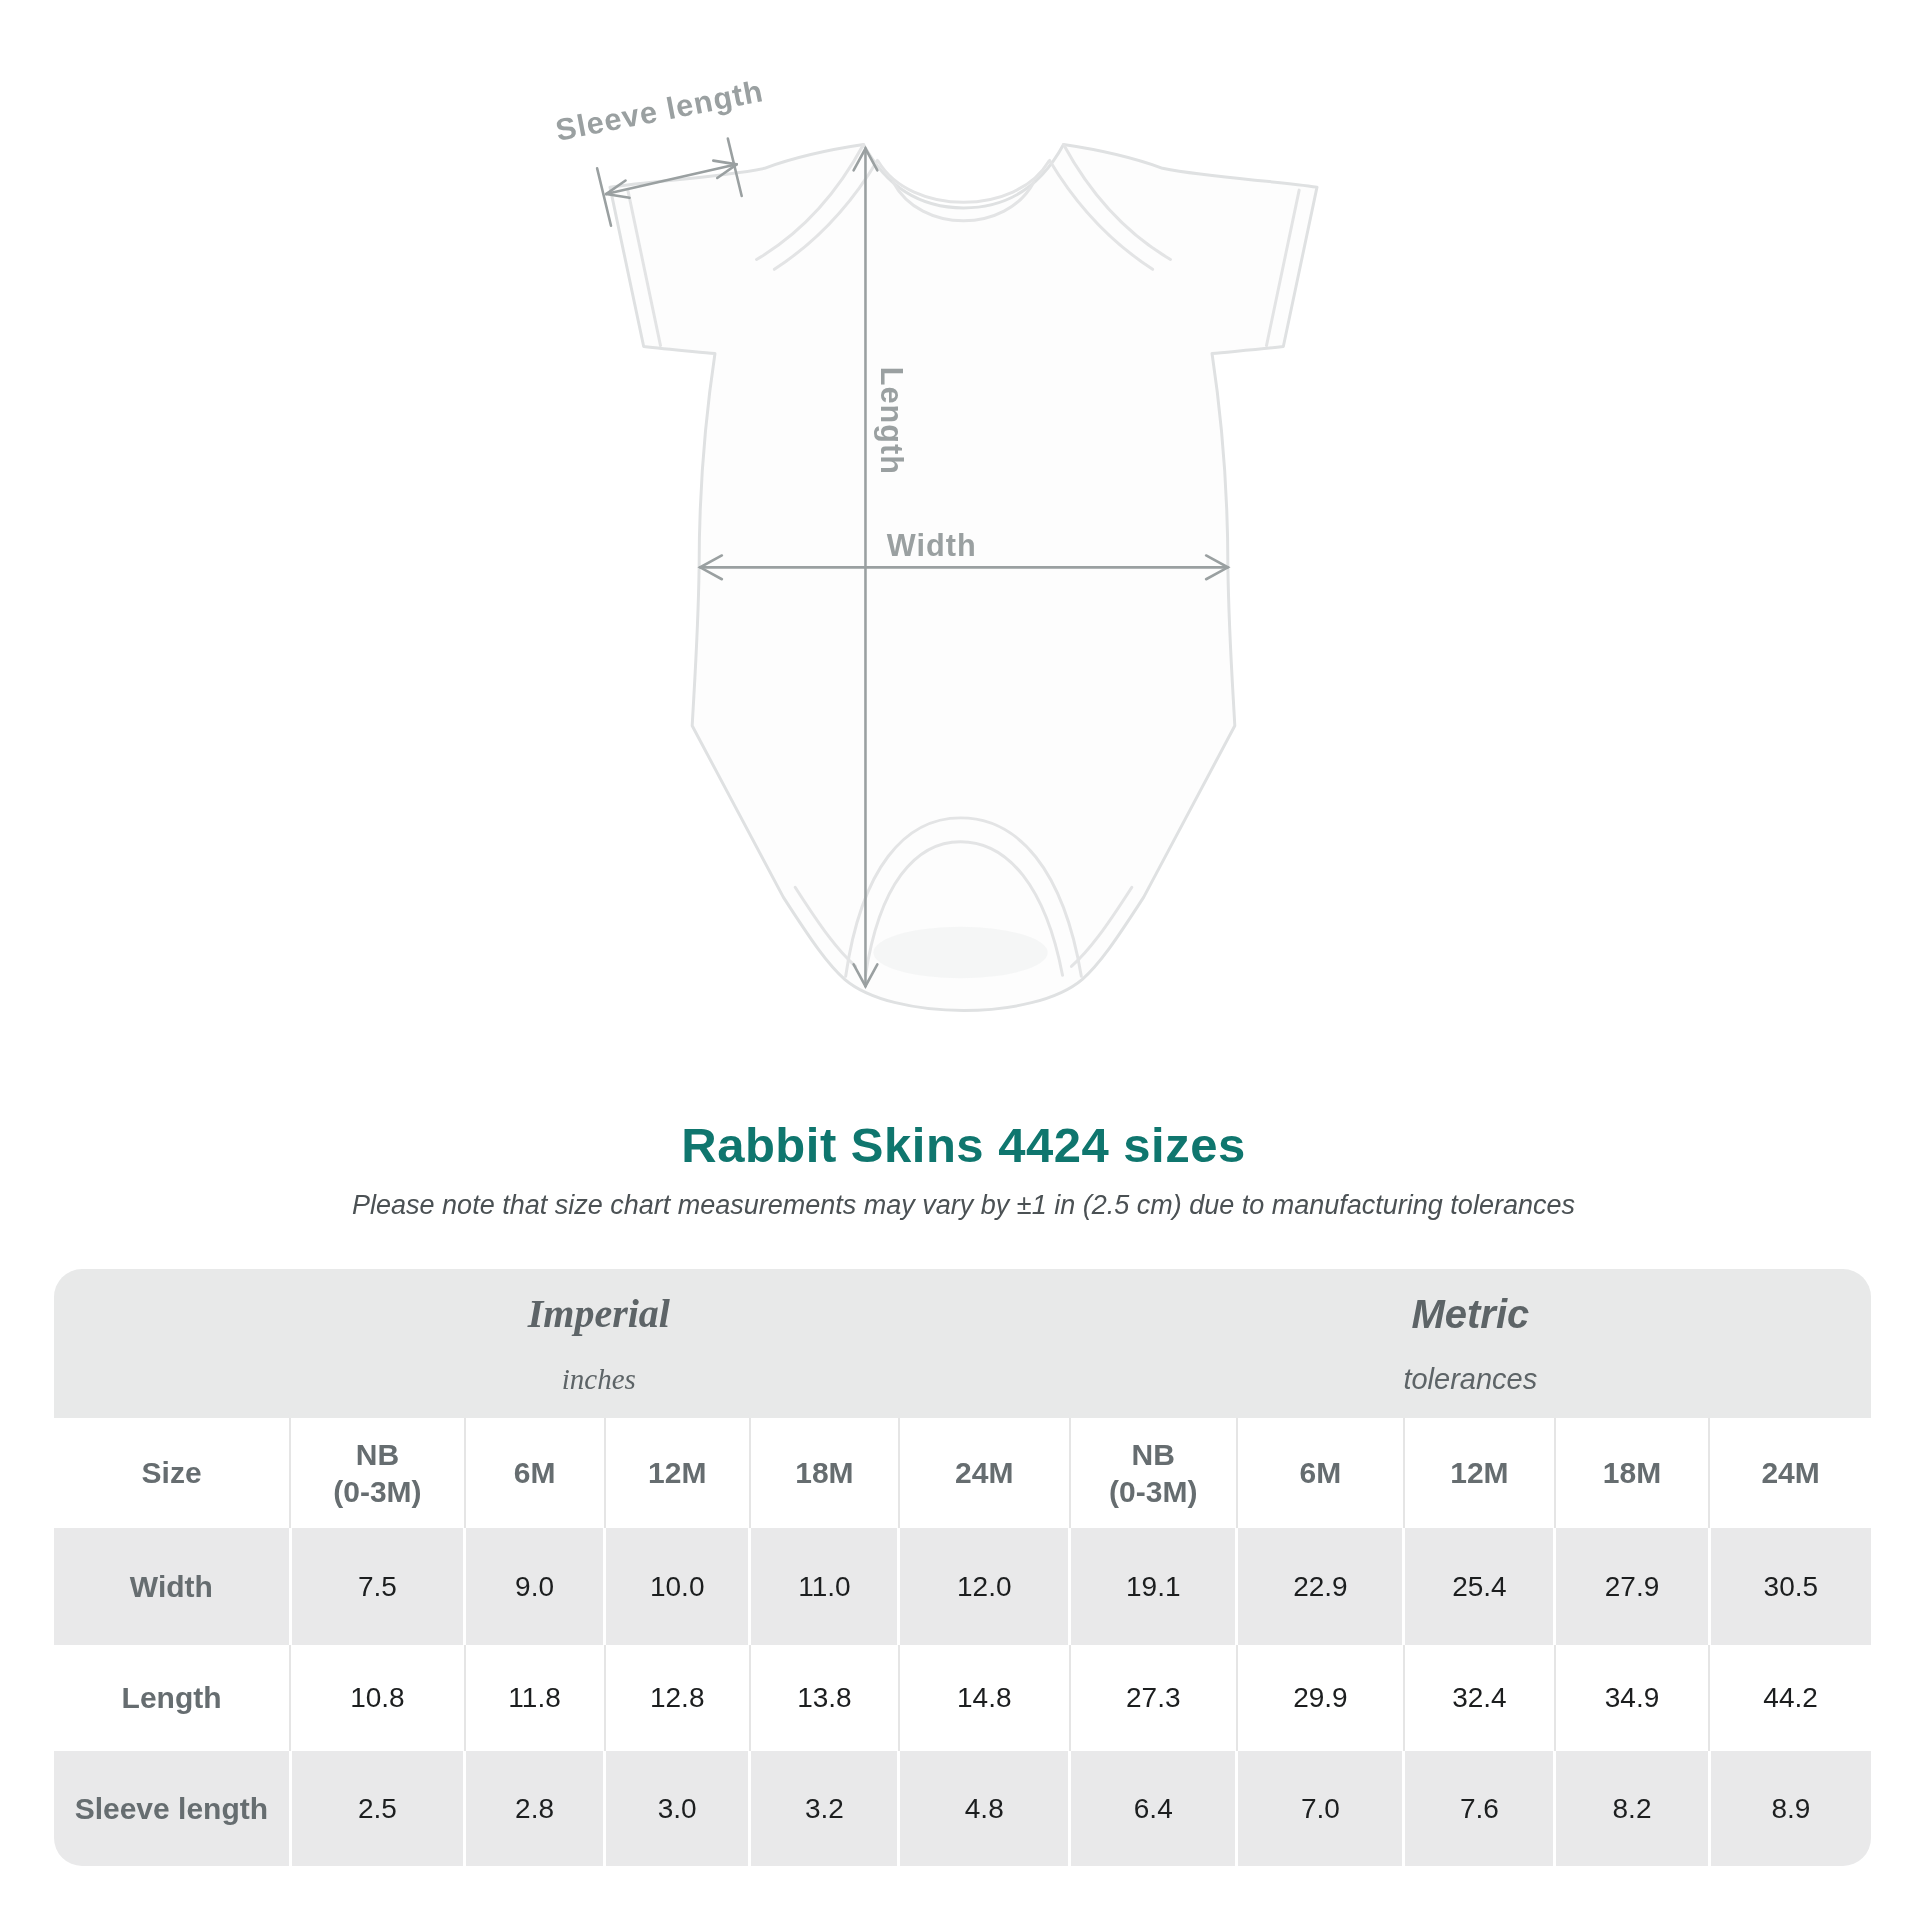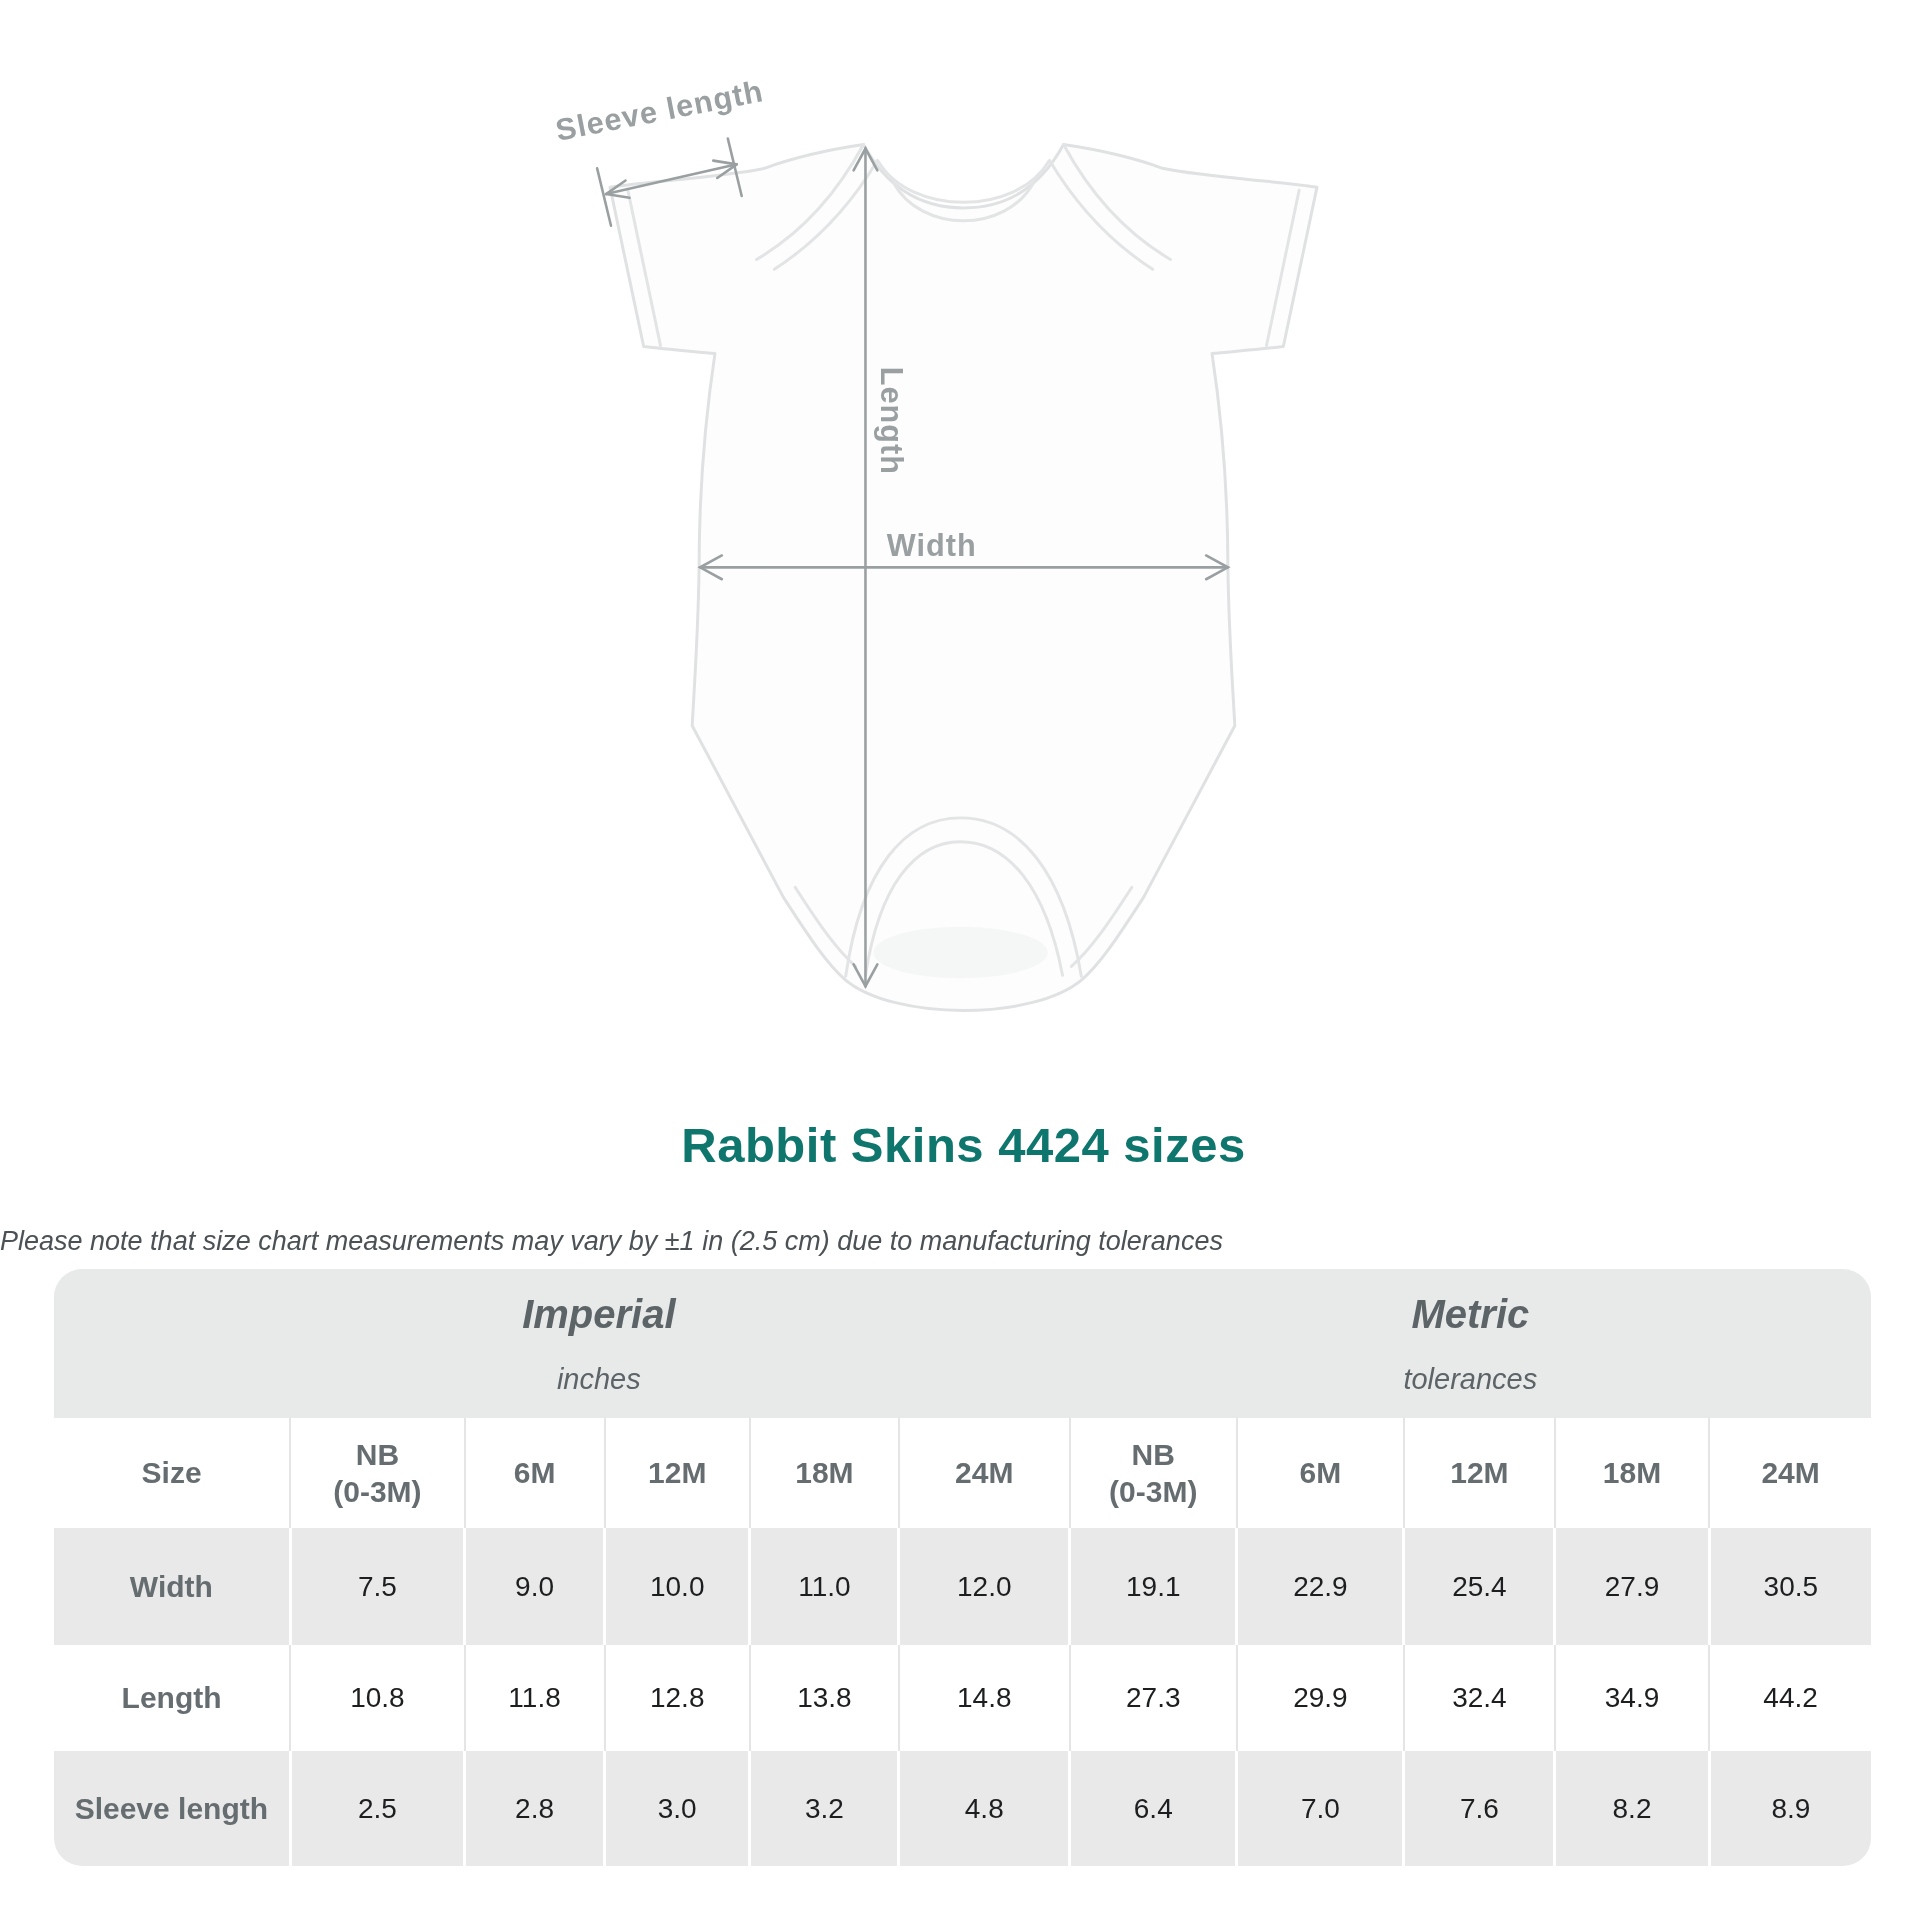--- a/index.html
+++ b/index.html
@@ -13,36 +13,36 @@
   .garment-detail{fill:none;stroke:#e3e4e5;stroke-width:3;stroke-linecap:round;}
   .garment-shade{fill:#eef0f0;opacity:.55;}
   .anno{fill:none;stroke:#9aa0a1;stroke-width:2.6;stroke-linecap:round;}
   .anno-text{fill:#9aa0a1;font-weight:bold;font-size:31px;letter-spacing:1px;}
   
   .page-title{
     position:absolute;left:0;top:1117px;width:1927px;text-align:center;
     font-size:49px;font-weight:bold;color:#0f766e;letter-spacing:0.5px;
   }
   .page-subtitle{
-    position:absolute;left:0;top:1190px;width:1927px;text-align:left;
-    font-size:27px;font-style:italic;color:#4b5154;margin-top:36px;
+    position:absolute;left:0;top:1190px;width:1927px;text-align:center;
+    font-size:27px;font-style:italic;color:#4b5154;
   }
   
   .table-wrap{
     position:absolute;left:54px;top:1269px;width:1817px;height:597px;
     border-radius:28px;overflow:hidden;
   }
   table.size-table{
     width:100%;height:100%;border-collapse:collapse;table-layout:fixed;
   }
   .size-table td{text-align:center;vertical-align:middle;padding:0;}
   tr.band-row td{background:#e8e9e9;height:149px;}
   .band-name{font-size:40px;font-weight:bold;font-style:italic;color:#5d6467;line-height:1.15;}
   .band-unit{font-size:29px;font-style:italic;color:#5d6467;margin-top:26px;}
-  .band-imperial-inner{transform:translateX(37px);}
+  .band-imperial-inner{transform:translateX(37px);font-family:Liberation Serif, serif;}
   tr.cols-row td{background:#ffffff;height:110px;}
   tr.row-width td{background:#e9e9ea;height:117px;}
   tr.row-length td{background:#ffffff;height:106px;}
   tr.row-sleeve td{background:#e9e9ea;height:116px;}
   .hdr{font-size:30px;font-weight:bold;color:#666d70;white-space:pre-line;line-height:1.25;}
   .val{font-size:28px;color:#1c1e1f;}
   tr.cols-row td + td,
   tr.row-length td + td{border-left:2px solid #e5e5e5;}
   tr.row-width td + td,
   tr.row-sleeve td + td{border-left:3px solid #ffffff;}

